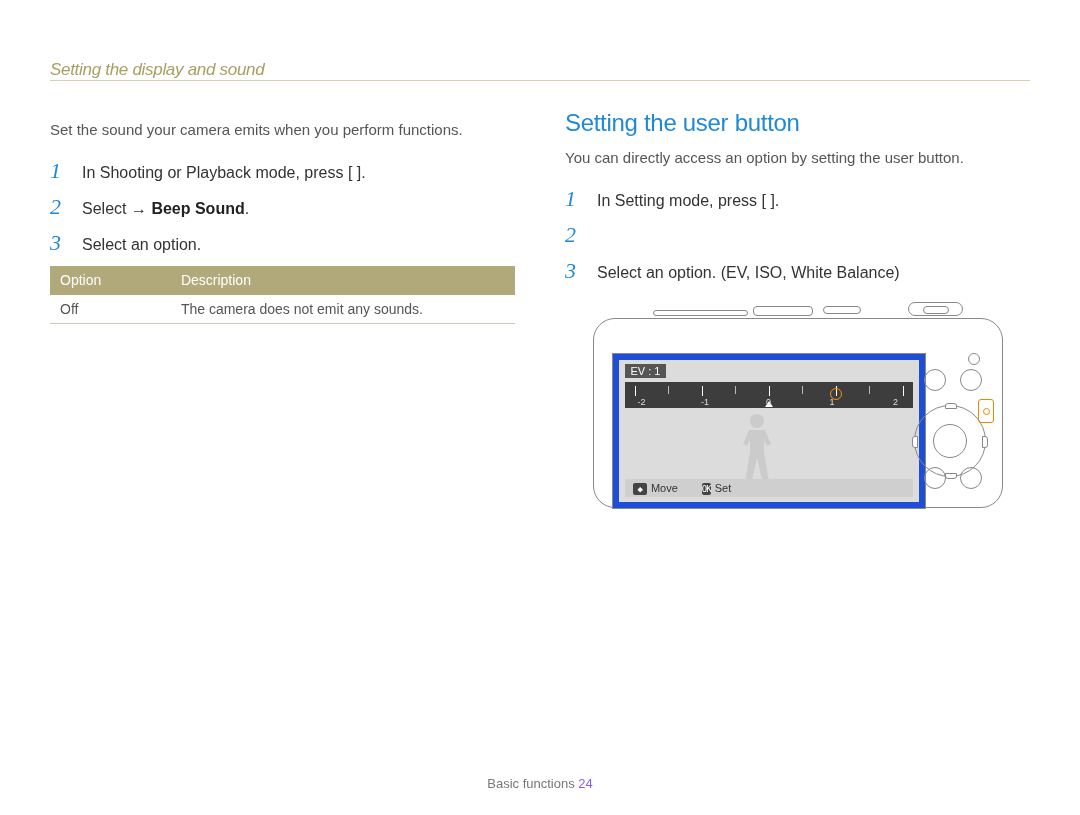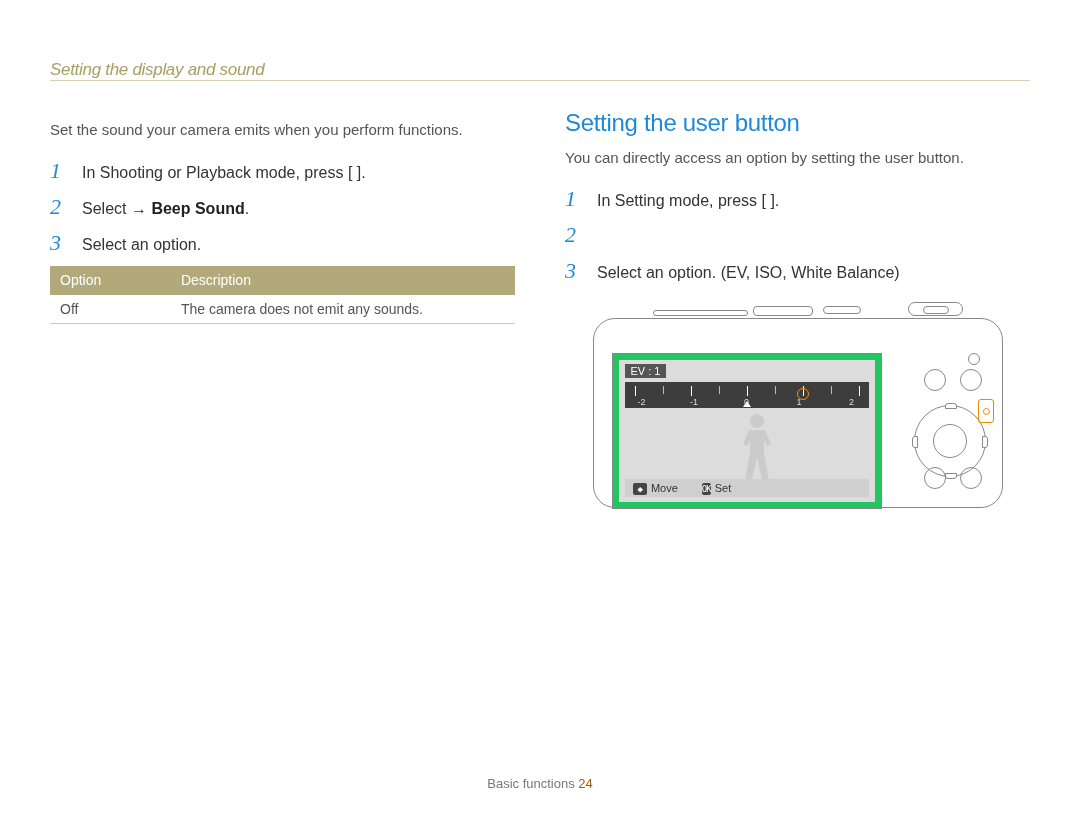--- a/index.html
+++ b/index.html
@@ -65,22 +65,22 @@
   .cam-body {
     position:absolute; left:0; top:18px; width:410px; height:190px;
     border:1.5px solid #888; border-radius:22px; background:#fff;
   }
   .cam-top-bar { position:absolute; left:60px; top:10px; width:95px; height:6px; border:1.5px solid #888; border-radius:3px; background:#fff;}
   .cam-top-bar2 { position:absolute; left:160px; top:6px; width:60px; height:10px; border:1.5px solid #888; border-radius:4px; background:#fff;}
   .cam-top-shutter { position:absolute; right:40px; top:2px; width:55px; height:14px; border:1.5px solid #888; border-radius:8px; background:#fff;}
   .cam-top-shutter::after{content:"";position:absolute;left:14px;top:3px;width:24px;height:6px;border:1px solid #888;border-radius:4px;}
   .cam-top-mid {position:absolute; left:230px; top:6px; width:38px; height:8px; border:1.5px solid #888; border-radius:4px; background:#fff;}
   .screen {
-    position:absolute; left:18px; top:34px; width:270px; height:156px;
-    border:1.5px solid #888; background:#22c55e;
+    position:absolute; left:18px; top:34px; width:314px; height:156px;
+    border:1.5px solid #888; background:#1d4ed8;
   }
   .screen-inner { position:absolute; inset:6px; background:#dcdcdc; }
   .ev-label {
     position:absolute; left:6px; top:4px; background:#555; color:#fff; font-size:11px; padding:1px 6px;
   }
   .ev-scale {
     position:absolute; left:6px; right:6px; top:22px; height:26px;
     background:#3d3d3d;
   }
   .ev-ruler { position:absolute; left:10px; right:10px; top:4px; height:10px;}
@@ -122,21 +122,21 @@
     position:absolute; right:8px; top:80px; width:16px; height:24px;
     border:1.5px solid #e68a00; border-radius:3px;
   }
   .c-btn::after{content:"";position:absolute;left:4px;top:8px;width:5px;height:5px;border:1px solid #e68a00;border-radius:50%;}
 
   
   .footer {
     position:absolute; left:0; right:0; bottom:24px;
     text-align:center; font-size:13px; color:#777;
   }
-  .footer .pg { color:#a16207; margin-left:0;}
+  .footer .pg { color:#8b5cf6; margin-left:0;}
 </style>
 </head>
 <body>
 
 <div class="page">
   <div class="breadcrumb">Setting the display and sound</div>
 
   <div class="cols">
 
     <div class="col">

